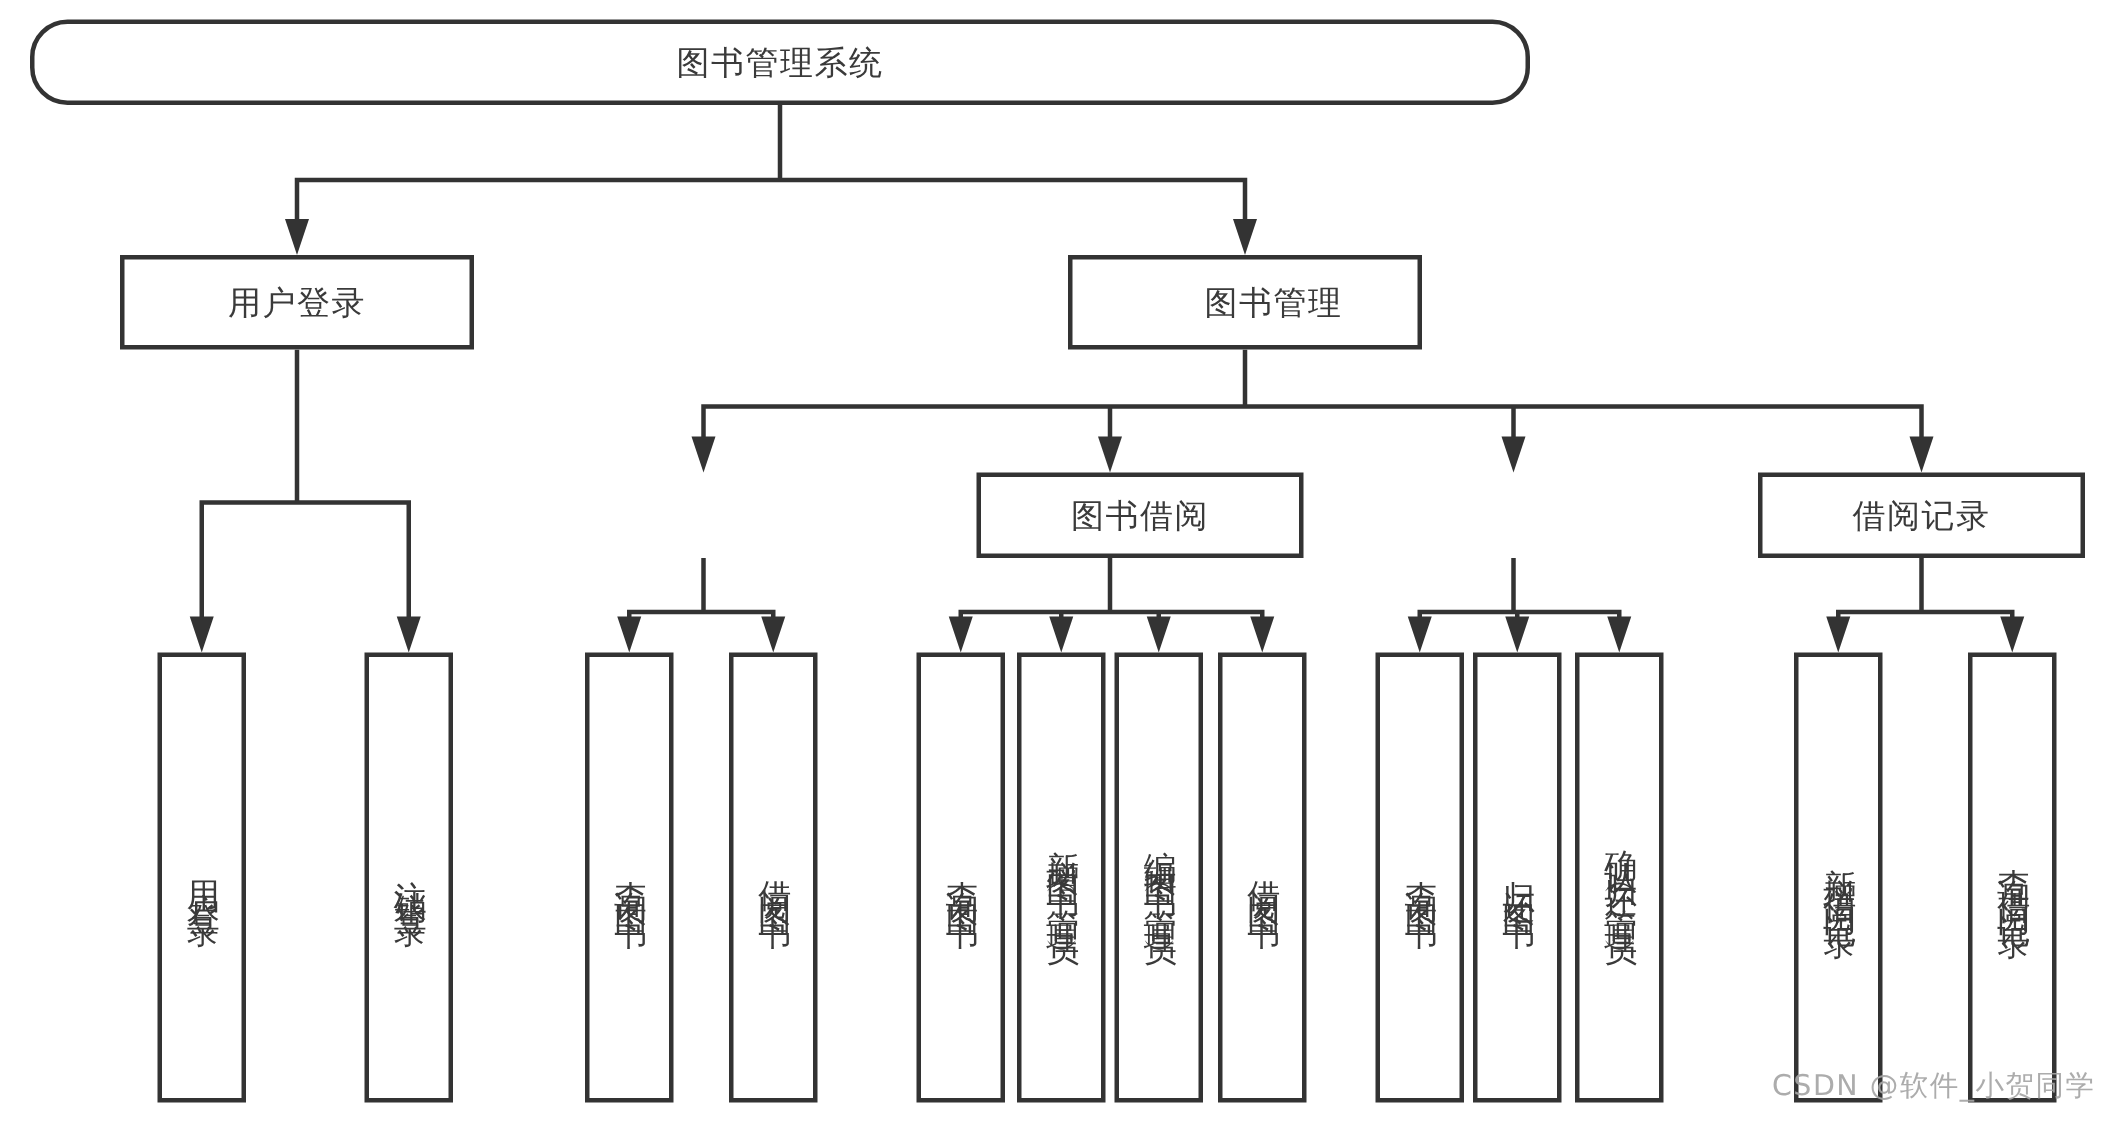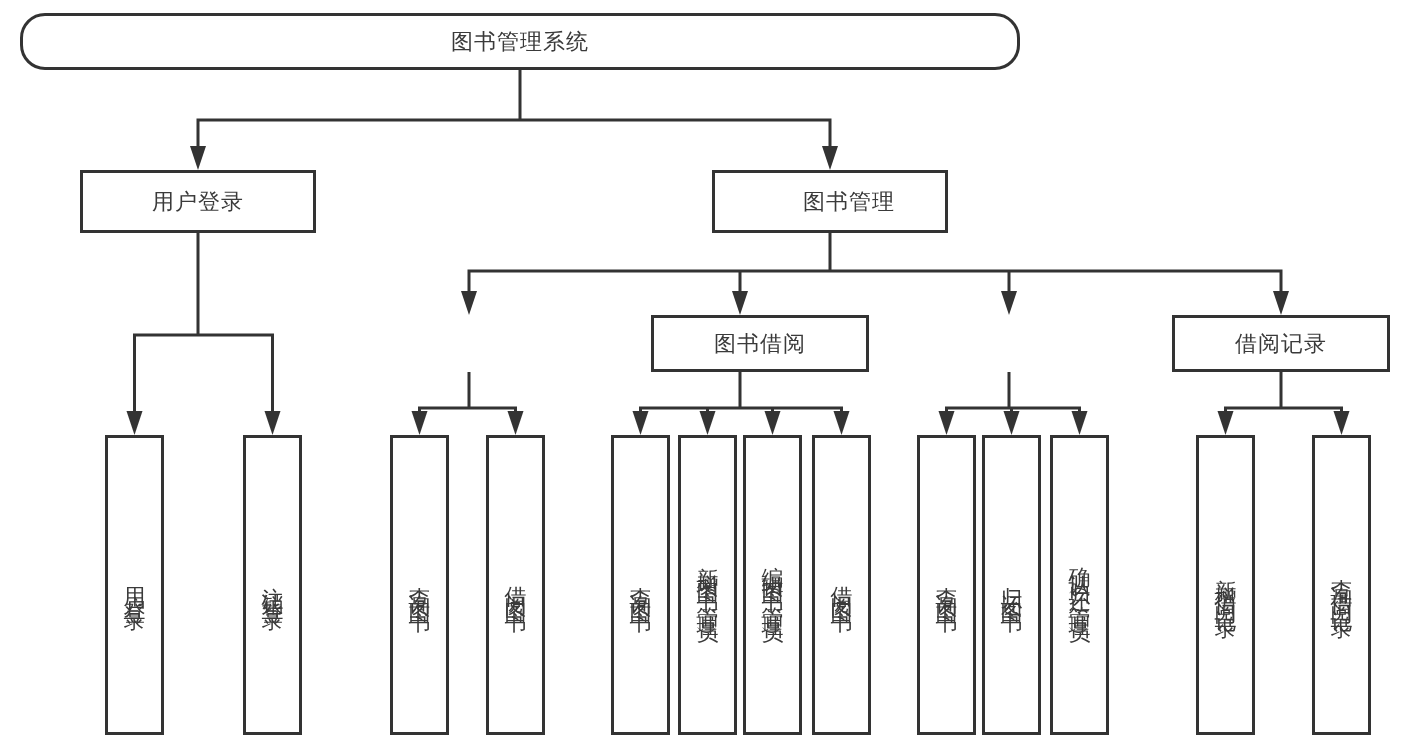--- a/index.html
+++ b/index.html
@@ -119,13 +119,14 @@
   <div class="box v g3c3">编辑图书（管理员）</div>
   <div class="box v g3c4">借阅图书</div>
 
   <div class="box v g4c1">查询图书</div>
   <div class="box v g4c2">归还图书</div>
   <div class="box v g4c3">确认归还（管理员）</div>
 
   <div class="box v g5c1">新增借阅记录</div>
   <div class="box v g5c2">查询借阅记录</div>
 
+  <div class="watermark">CSDN @软件_小贺同学</div>
 </div>
 
 </body></html>

